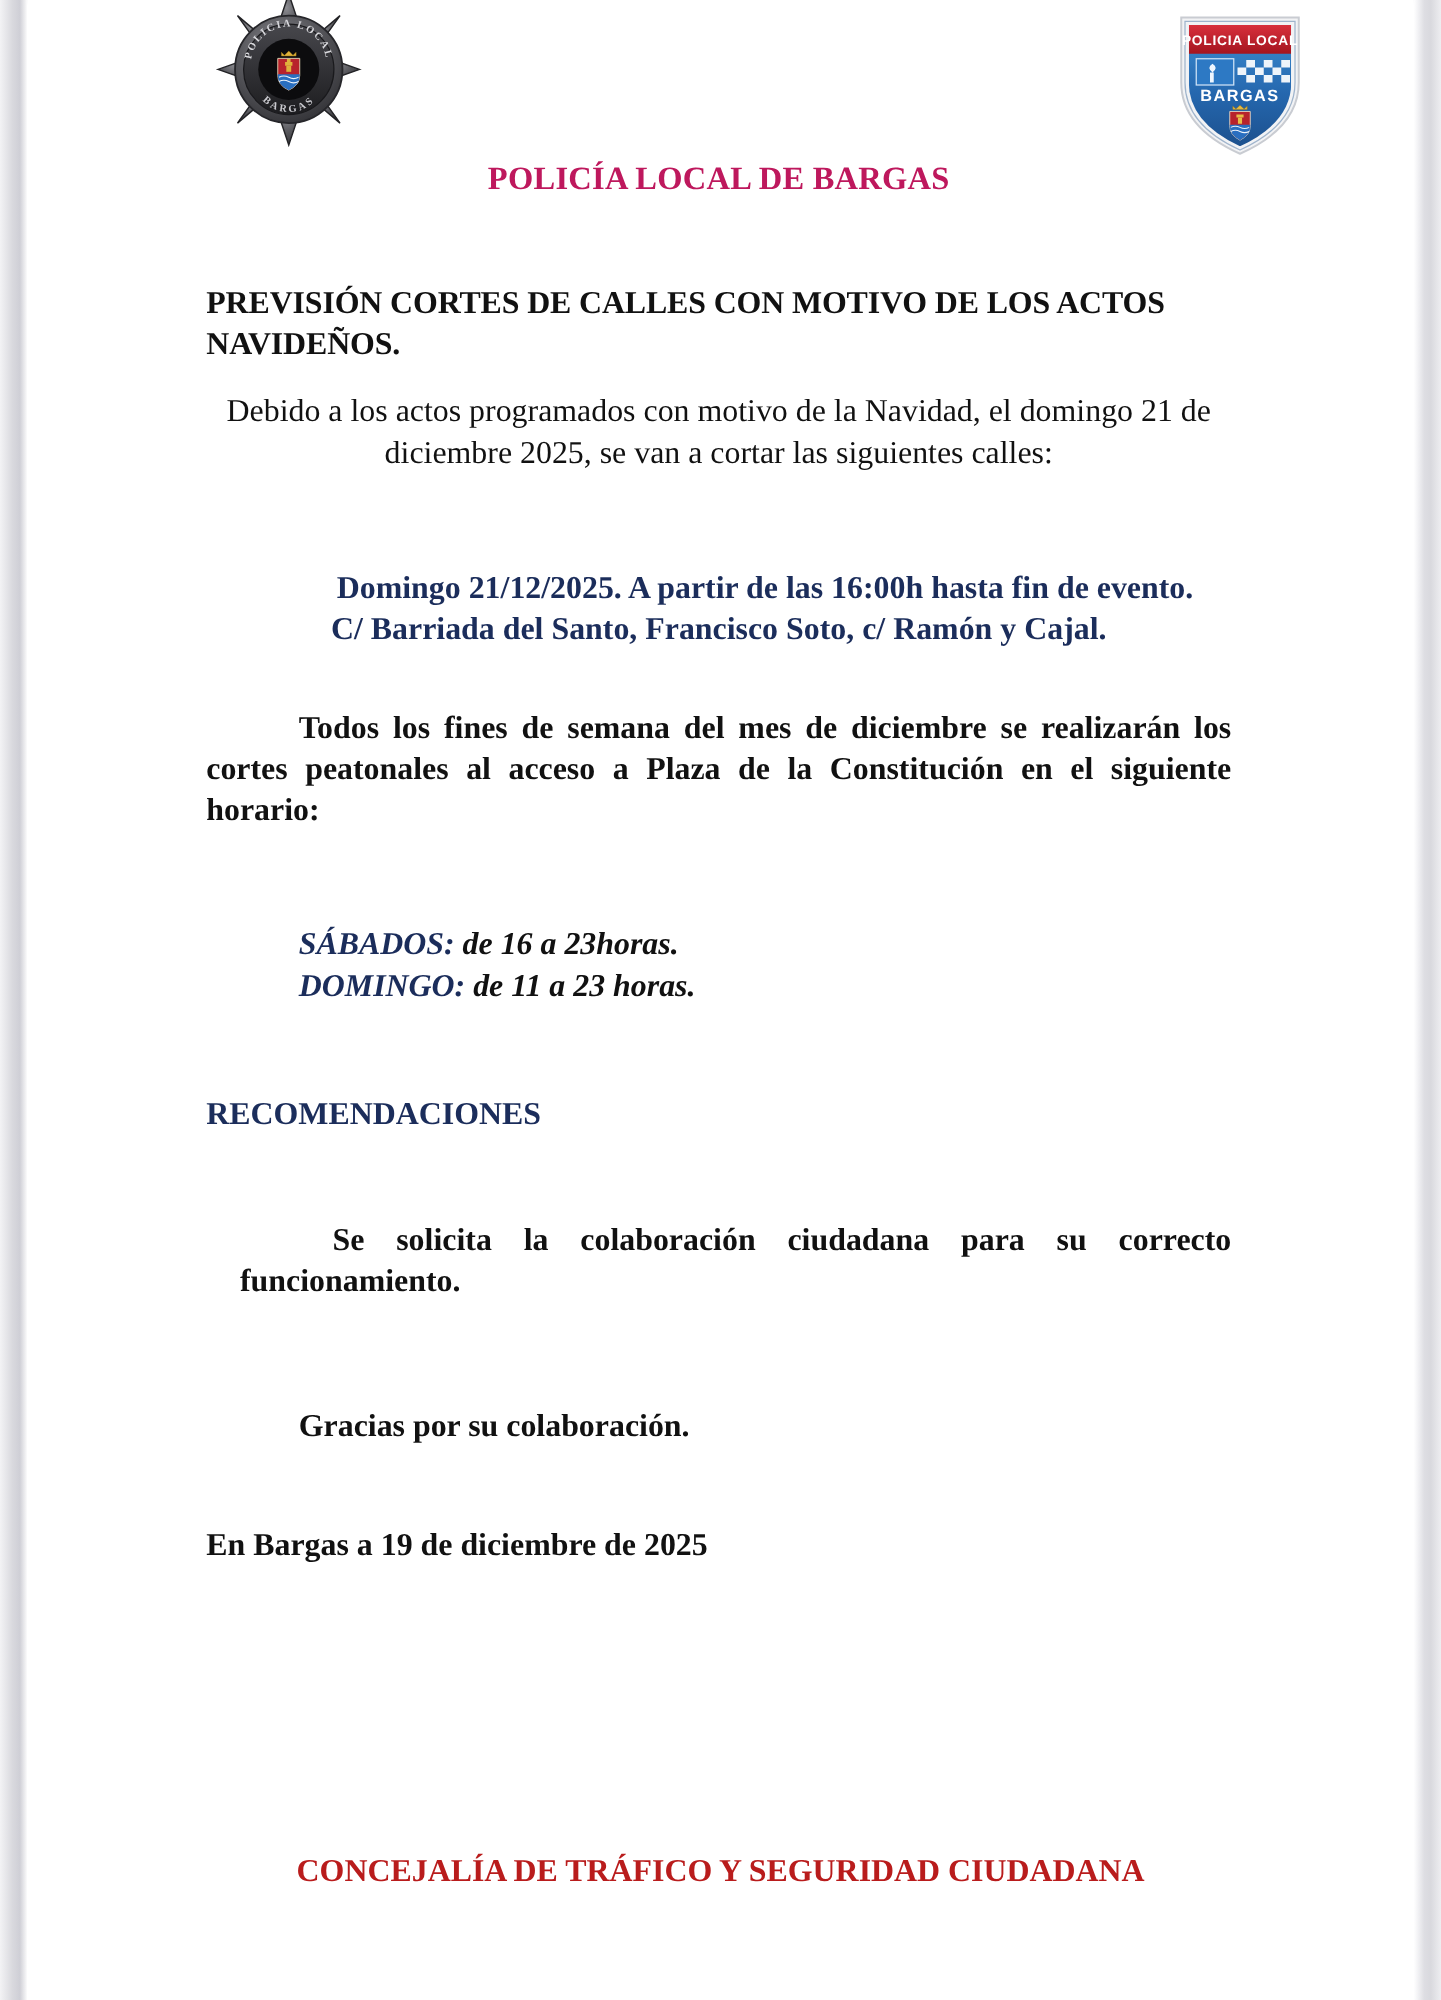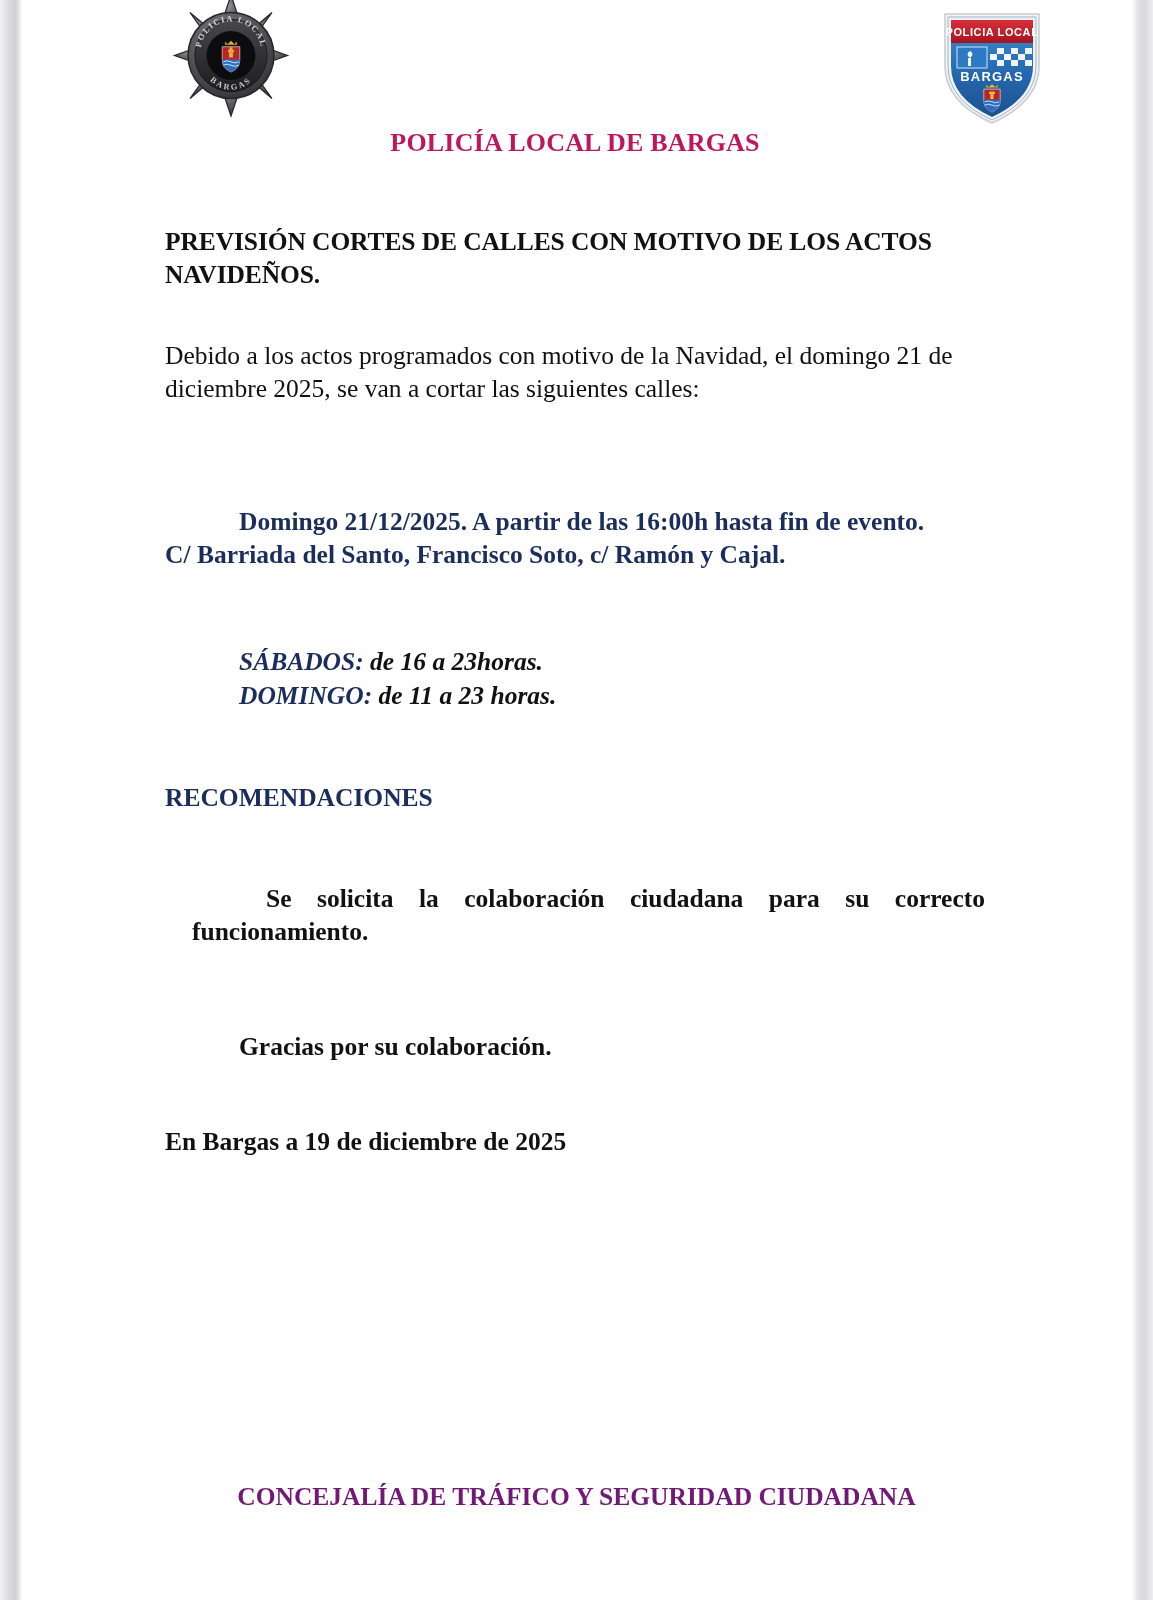--- a/index.html
+++ b/index.html
@@ -86,48 +86,49 @@
     color: #111111;
     font-size: 25.5px;
     line-height: 1.30;
   }
   .heading-main {
     font-weight: bold;
     margin-top: 40px;
     letter-spacing: -0.1px;
   }
   .para-intro {
-    margin-top: 48px;
+    margin-top: 21px;
     font-weight: normal;
+    text-align: center;
   }
   .blue {
     color: #1b2d5b;
   }
   .just { text-align: justify; text-align-last: left; }
   .indent-first { text-indent: 74px; }
   .center { text-align: left; }
 
-  .sect-cuts      { margin-top: 99px; font-weight: bold; }
+  .sect-cuts      { margin-top: 74px; font-weight: bold; text-align: center; }
   .sect-parking   { margin-top: 45px; font-weight: bold; }
   .sect-weekends  { margin-top: 46px; font-weight: bold; }
   .sect-hours     { margin-top: 74px; font-weight: bold; padding-left: 74px; }
   .sect-hours div { line-height: 1.33; white-space: nowrap; font-style: italic; }
   .heading-reco   { margin-top: 68px; font-weight: bold; font-size: 25.5px; }
   .sect-request   { margin-top: 68px; font-weight: bold; margin-left: 27px; }
   .sect-thanks    { margin-top: 82px; font-weight: bold; padding-left: 74px; }
   .sect-place     { margin-top: 62px; font-weight: bold; }
 
   .footer {
     position: absolute;
     left: 22px; right: 22px;
     top: 1482px;
     text-align: center;
     font-size: 25.5px;
     font-weight: bold;
-    color: #701a75;
+    color: #b91c1c;
     white-space: nowrap;
     font-family: "Liberation Serif", "DejaVu Serif", serif;
   }
 </style>
 </head>
 <body>
 
 <div class="page-wrap">
 
   <div class="edge-left"></div>
@@ -253,20 +254,21 @@
       <div class="block heading-main">PREVISIÓN CORTES DE CALLES CON MOTIVO DE LOS ACTOS NAVIDEÑOS.</div>
 
       <div class="block para-intro">Debido a los actos programados con motivo de la Navidad, el domingo 21 de diciembre 2025, se van a cortar las siguientes calles:</div>
 
       <div class="block sect-cuts blue">
         <div class="indent-first">Domingo 21/12/2025. A partir de las 16:00h hasta fin de evento.</div>
         <div>C/ Barriada del Santo, Francisco Soto, c/ Ramón y Cajal.</div>
       </div>
 
 
+      <div class="block sect-weekends just indent-first">Todos los fines de semana del mes de diciembre se realizarán los cortes peatonales al acceso a Plaza de la Constitución en el siguiente horario:</div>
 
       <div class="block sect-hours">
         <div>
           <span class="blue">SÁBADOS:</span><span> de 16 a 23horas.</span>
         </div>
         <div>
           <span class="blue">DOMINGO:</span><span> de 11 a 23 horas.</span>
         </div>
       </div>
 

